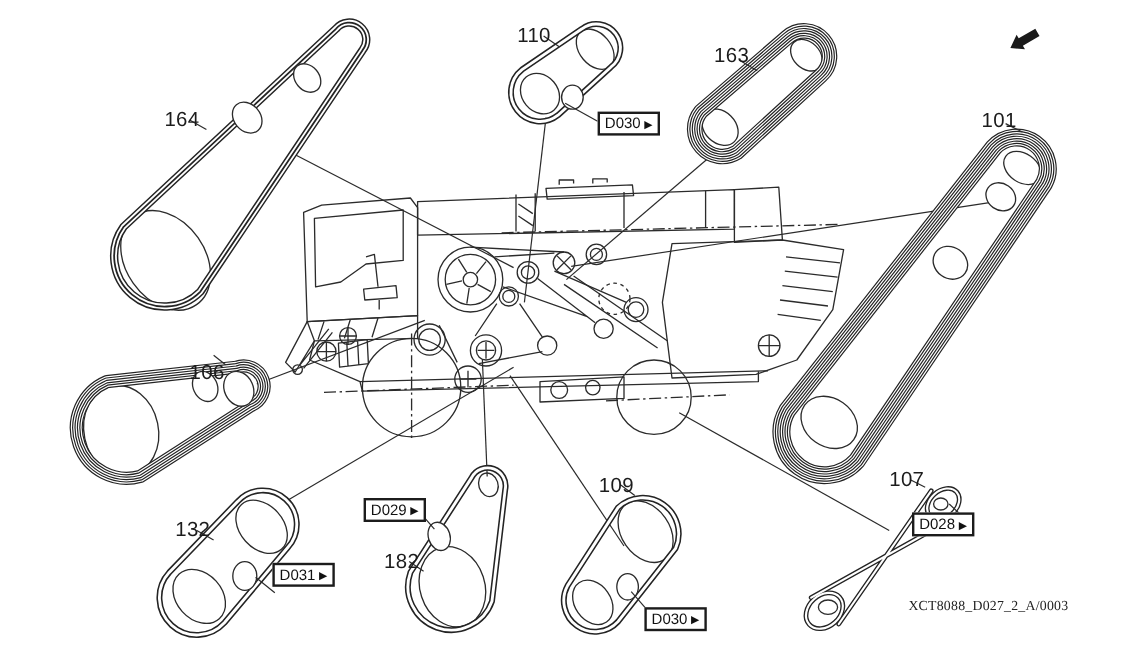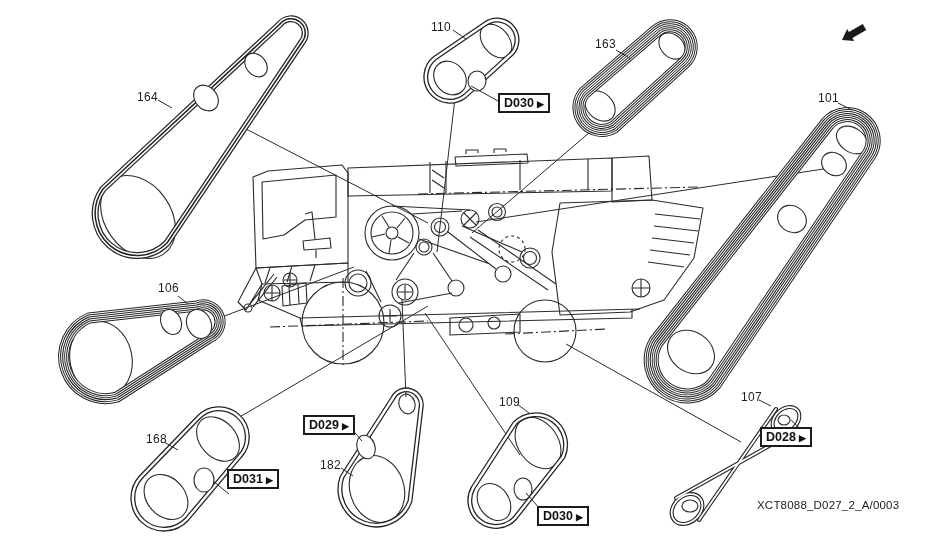--- a/index.html
+++ b/index.html
@@ -1,24 +1,24 @@
 <!DOCTYPE html>
 <html><head>
 <meta charset="utf-8">
 <style>
   html,body{margin:0;padding:0;background:#ffffff;}
   .stage{position:relative;width:949px;height:554px;background:#fff;overflow:hidden;
          font-family:"Liberation Sans",sans-serif;}
   .stage svg{position:absolute;left:0;top:0;}
-  .plabel{position:absolute;font-size:12px;font-weight:400;color:#1c1c1c;letter-spacing:.3px;}
+  .plabel{position:absolute;font-size:17px;font-weight:400;color:#1c1c1c;letter-spacing:.3px;}
   .refbox{position:absolute;display:flex;align-items:center;gap:3px;border:2px solid #1c1c1c;
-          background:#fff;padding:0 4px;height:16px;font-size:12.5px;font-weight:700;color:#111;
+          background:#fff;padding:0 4px;height:16px;font-size:12.5px;font-weight:400;color:#111;
           line-height:16px;white-space:nowrap;}
   .refbox .tri{font-size:9px;line-height:1;transform:translateY(.5px);}
-  .code{position:absolute;font-size:11.5px;color:#222;letter-spacing:.2px;}
+  .code{position:absolute;font-size:11.5px;color:#222;letter-spacing:.2px;font-family:Liberation Serif, serif;}
   .bk{fill:none;stroke:#242424;stroke-linejoin:round;stroke-linecap:round;}
   .wt{fill:none;stroke:#ffffff;stroke-linejoin:round;stroke-linecap:round;}
   .ln{fill:none;stroke:#2b2b2b;stroke-width:1.1;}
   .pw{fill:#fff;stroke:#2b2b2b;stroke-width:1.1;}
   .mach{stroke:#2b2b2b;stroke-width:1.1;fill:none;stroke-linejoin:round;}
   .lead{stroke:#2b2b2b;stroke-width:1;fill:none;}
   .dd{stroke-dasharray:10 3 2 3;}
 </style>
 </head>
 <body>
@@ -227,22 +227,22 @@
 
   <g transform="translate(842,40) rotate(-30)">
     <polygon points="0,0 10,-7 10,-3.5 26,-3.5 26,3.5 10,3.5 10,7" fill="#1a1a1a"></polygon>
   </g>
 </svg>
 
 <div class="plabel" style="left:137px;top:90px">164</div>
 <div class="plabel" style="left:431px;top:20px">110</div>
 <div class="plabel" style="left:595px;top:37px">163</div>
 <div class="plabel" style="left:818px;top:91px">101</div>
-<div class="plabel" style="left:158px;top:281px">106</div>
-<div class="plabel" style="left:146px;top:432px">168</div>
+<div class="plabel" style="left:158px;top:301px">106</div>
+<div class="plabel" style="left:146px;top:432px">132</div>
 <div class="plabel" style="left:320px;top:458px">182</div>
 <div class="plabel" style="left:499px;top:395px">109</div>
 <div class="plabel" style="left:741px;top:390px">107</div>
 
 <div class="refbox" style="left:498px;top:93px">
   <span>D030</span>
       <span class="tri">▶</span>
 </div>
 <div class="refbox" style="left:303px;top:415px">
   <span>D029</span>

